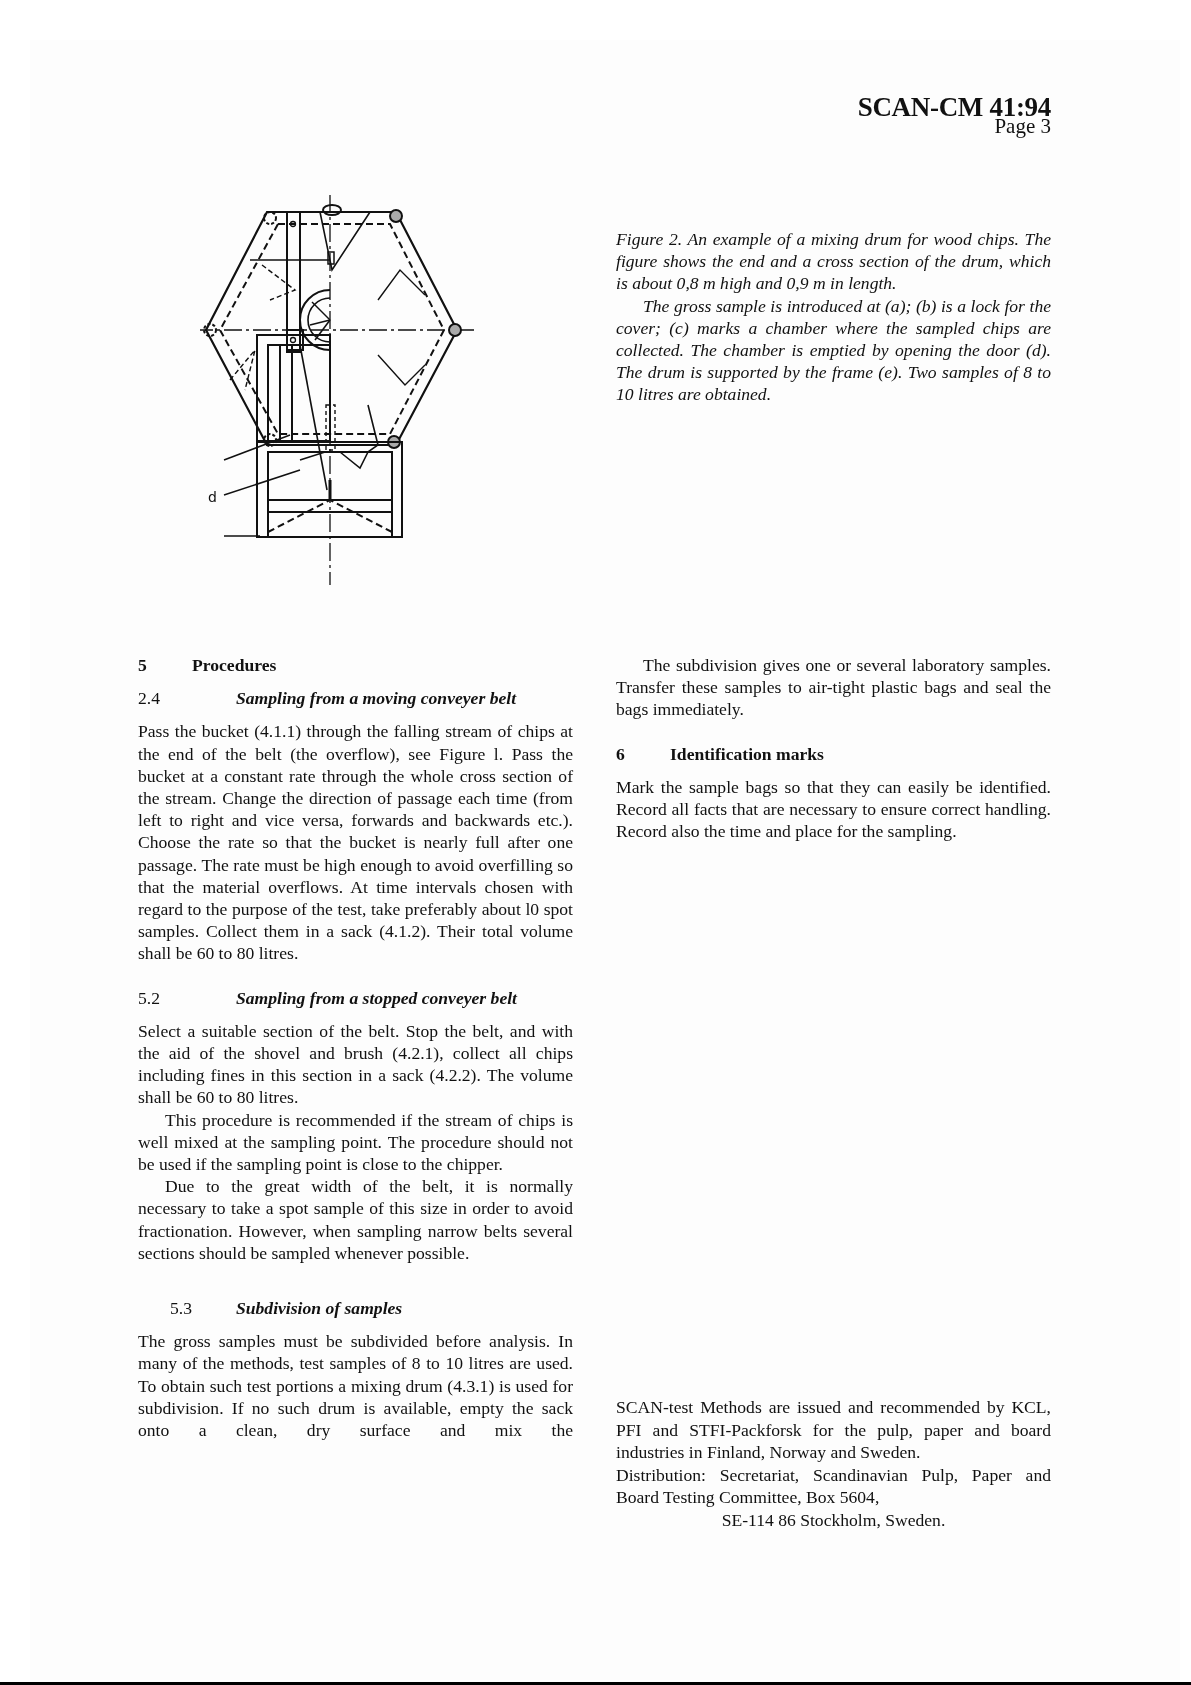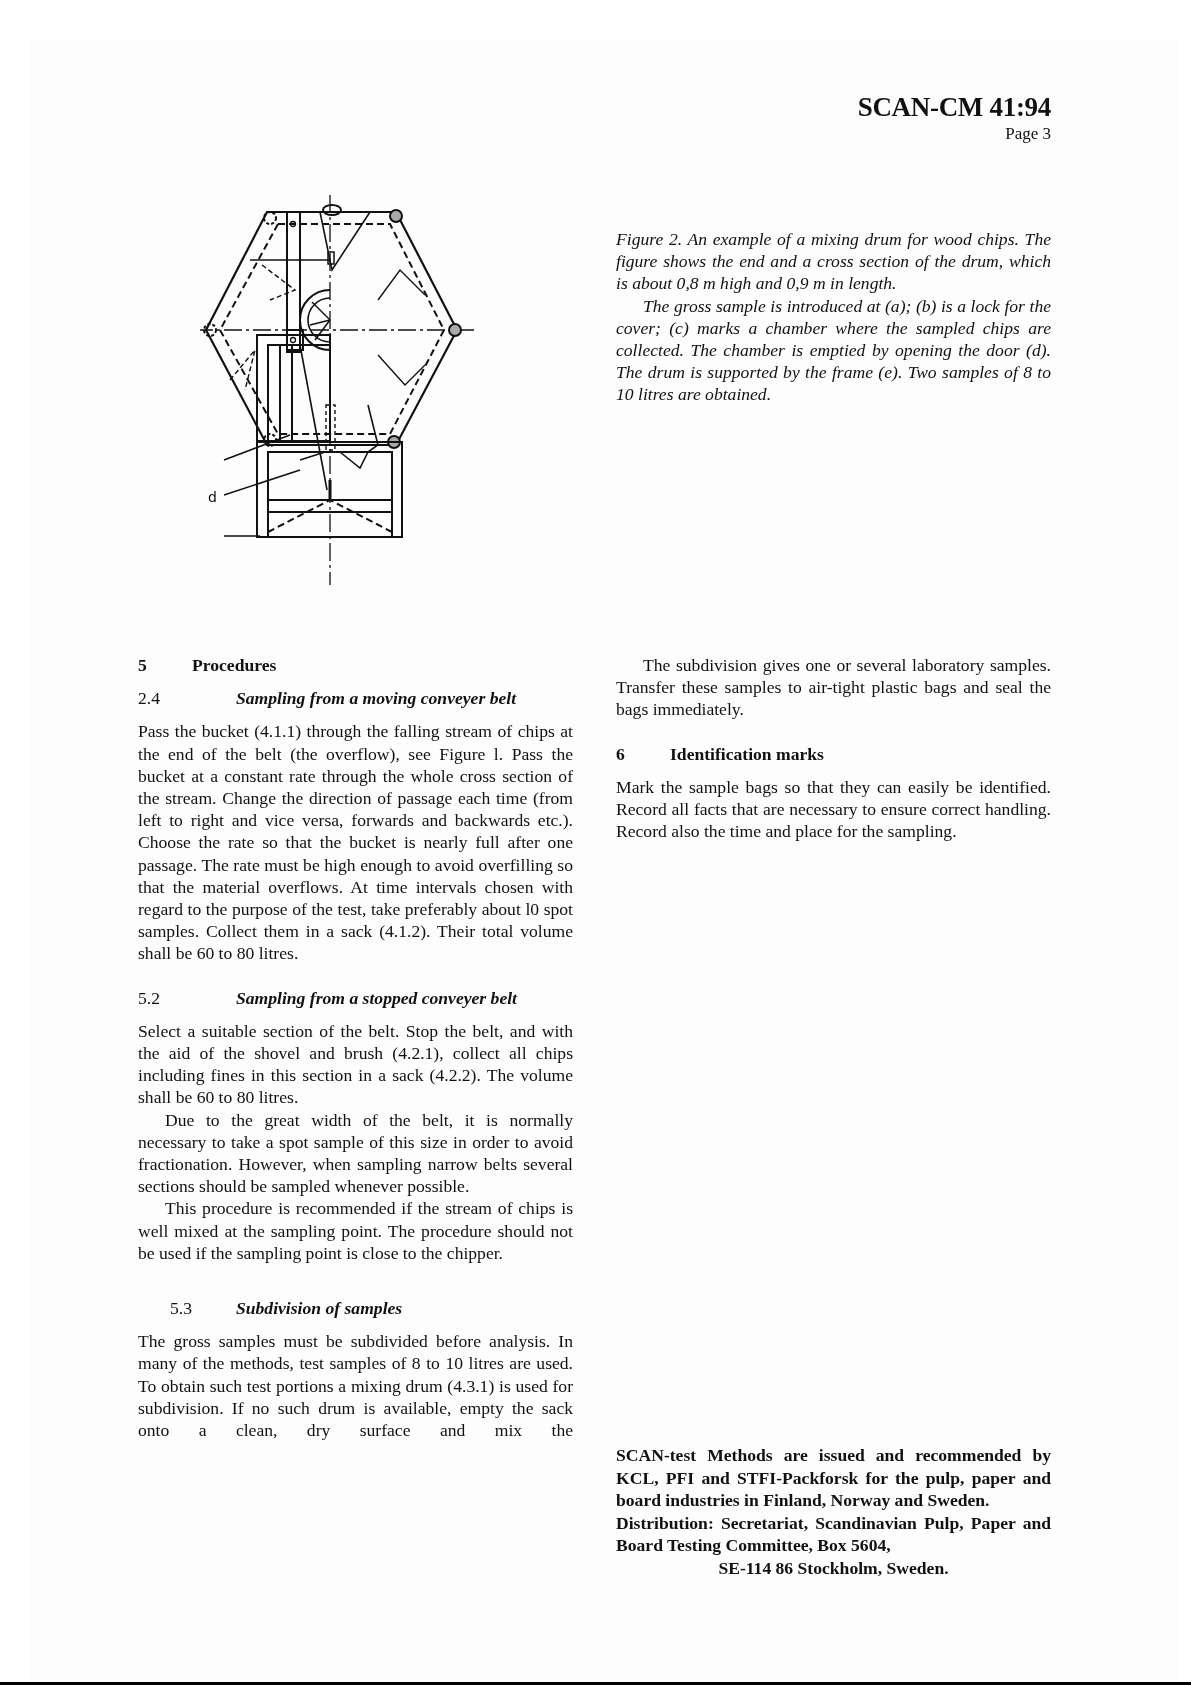--- a/index.html
+++ b/index.html
@@ -15,22 +15,22 @@
   }
   .bottom-rule {
     position: absolute; left: 0; top: 1682px; width: 1191px; height: 3px; background: #000;
   }
   .doc-id {
     position: absolute; right: 140px; top: 92px;
     font-size: 27px; font-weight: bold; letter-spacing: -0.3px; line-height: 30px;
     text-align: right;
   }
   .page-no {
-    position: absolute; right: 140px; top: 122px;
-    font-size: 17px; line-height: 24px; text-align: right;
+    position: absolute; right: 140px; top: 114px;
+    font-size: 21px; line-height: 24px; text-align: right;
   }
   .figure {
     position: absolute; left: 200px; top: 190px; width: 320px; height: 400px;
   }
   .figure svg { width: 100%; height: 100%; }
   .caption {
     position: absolute; left: 616px; top: 228px; width: 435px;
     font-style: italic; font-size: 17.6px; line-height: 22.2px; text-align: justify;
   }
   .caption p { margin: 0; }
@@ -44,21 +44,21 @@
   .col p { margin: 0; text-align: justify; }
   .col p.indent { text-indent: 27px; }
   .col p.last { text-align-last: left; }
   .h1 { font-weight: bold; margin: 0; display: flex; }
   .h2 { margin: 0; display: flex; }
   .h1 .num, .h2 .num { width: 54px; flex: none; }
   .h2 .title { font-weight: bold; font-style: italic; margin-left: 44px; }
   .h1 .num { font-weight: bold; }
   .footer-note {
     position: absolute; left: 616px; top: 1396px; width: 435px;
-    font-weight: bold; font-size: 17.6px; line-height: 22.6px; margin-top: 48px;
+    font-weight: normal; font-size: 17.6px; line-height: 22.6px;
   }
   .footer-note p { margin: 0; text-align: justify; }
   .footer-note p.noj { text-align: center; }
 </style>
 </head>
 <body>
 
 <div class="page-bg"></div>
 
 <div class="doc-id">SCAN-CM 41:94</div>
@@ -140,22 +140,22 @@
     <span class="num">2.4</span>
     <span class="title">Sampling from a moving conveyer belt</span>
   </div>
   <p class="last" style="margin-top:11px;">Pass the bucket (4.1.1) through the falling stream of chips at the end of the belt (the overflow), see Figure l. Pass the bucket at a constant rate through the whole cross section of the stream. Change the direction of passage each time (from left to right and vice versa, forwards and backwards etc.). Choose the rate so that the bucket is nearly full after one passage. The rate must be high enough to avoid overfilling so that the material overflows. At time intervals chosen with regard to the purpose of the test, take preferably about l0 spot samples. Collect them in a sack (4.1.2). Their total volume shall be 60 to 80 litres.</p>
 
   <div class="h2" style="margin-top:22px;">
     <span class="num">5.2</span>
     <span class="title">Sampling from a stopped conveyer belt</span>
   </div>
   <p class="last" style="margin-top:11px;">Select a suitable section of the belt. Stop the belt, and with the aid of the shovel and brush (4.2.1), collect all chips including fines in this section in a sack (4.2.2). The volume shall be 60 to 80 litres.</p>
+  <p class="indent last">This procedure is recommended if the stream of chips is well mixed at the sampling point. The procedure should not be used if the sampling point is close to the chipper.</p>
   <p class="indent last">Due to the great width of the belt, it is normally necessary to take a spot sample of this size in order to avoid fractionation. However, when sampling narrow belts several sections should be sampled whenever possible.</p>
-  <p class="indent last">This procedure is recommended if the stream of chips is well mixed at the sampling point. The procedure should not be used if the sampling point is close to the chipper.</p>
 
   <div class="h2" style="margin-top:33px;text-align:right;">
     <span class="num">5.3</span>
     <span class="title">Subdivision of samples</span>
   </div>
   <p style="margin-top:11px; text-align-last: justify;">The gross samples must be subdivided before analysis. In many of the methods, test samples of 8 to 10 litres are used. To obtain such test portions a mixing drum (4.3.1) is used for subdivision. If no such drum is available, empty the sack onto a clean, dry surface and mix the</p>
 </div>
 
 <div class="col col-right">
   <p class="indent last">The subdivision gives one or several laboratory samples. Transfer these samples to air-tight plastic bags and seal the bags immediately.</p>

